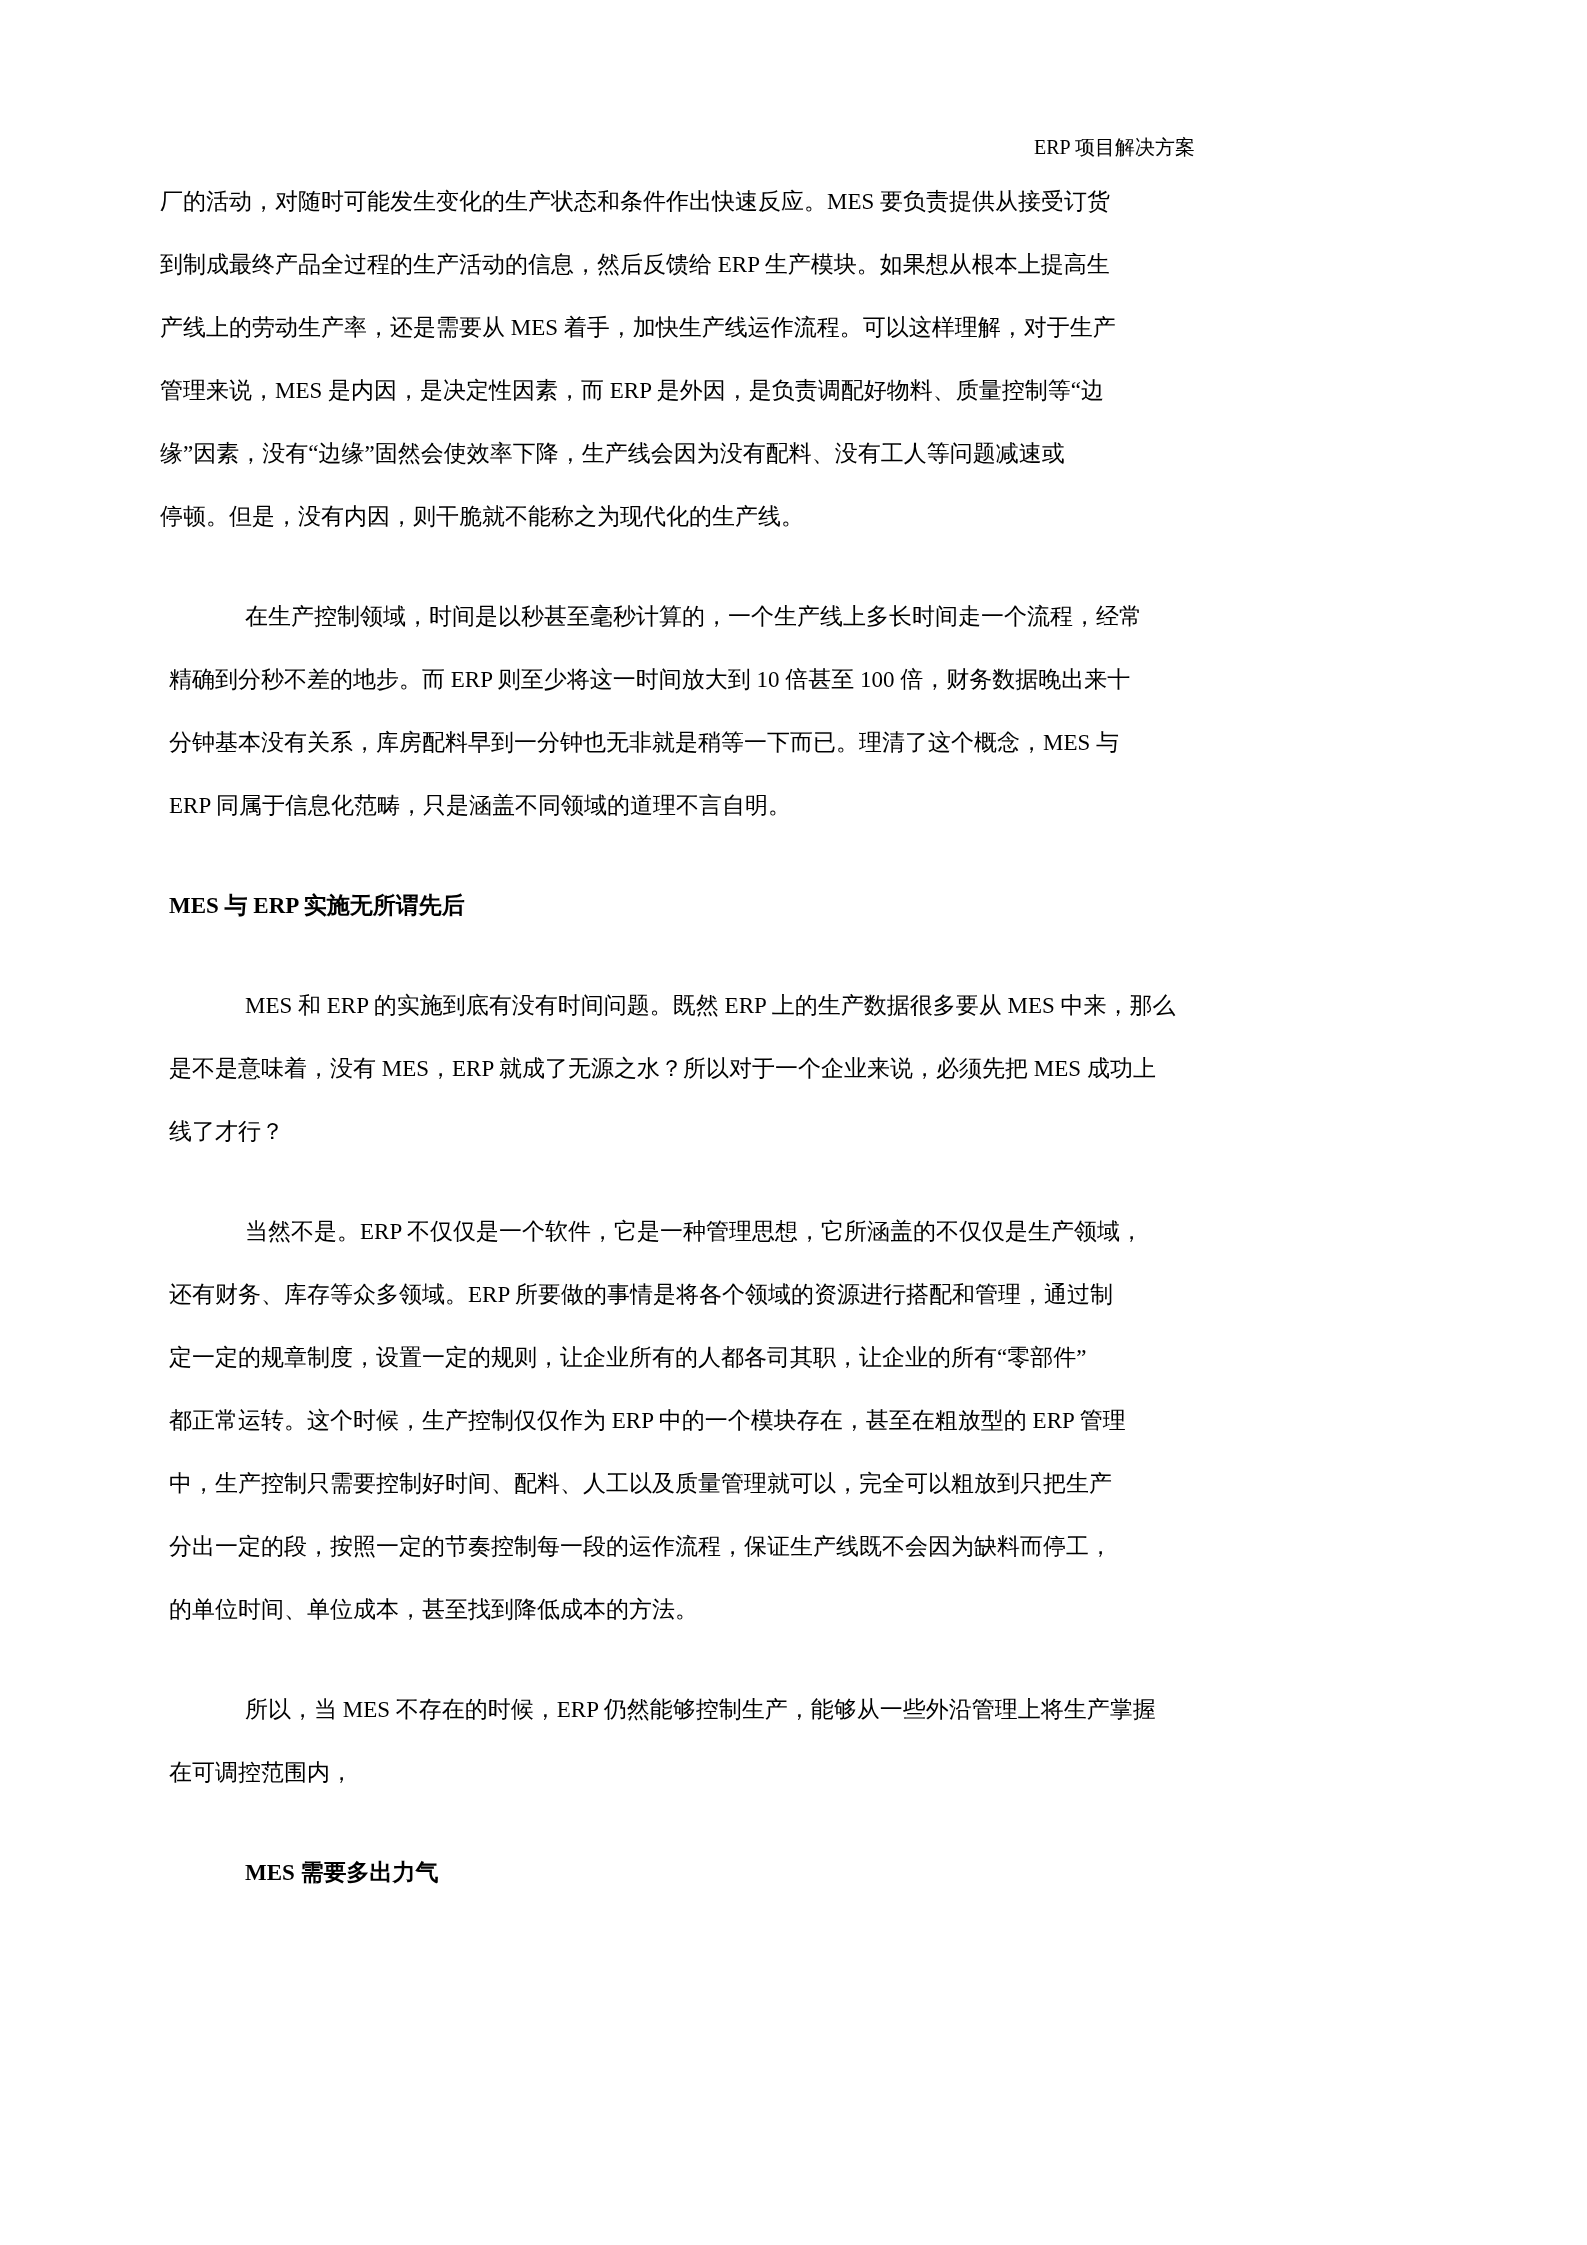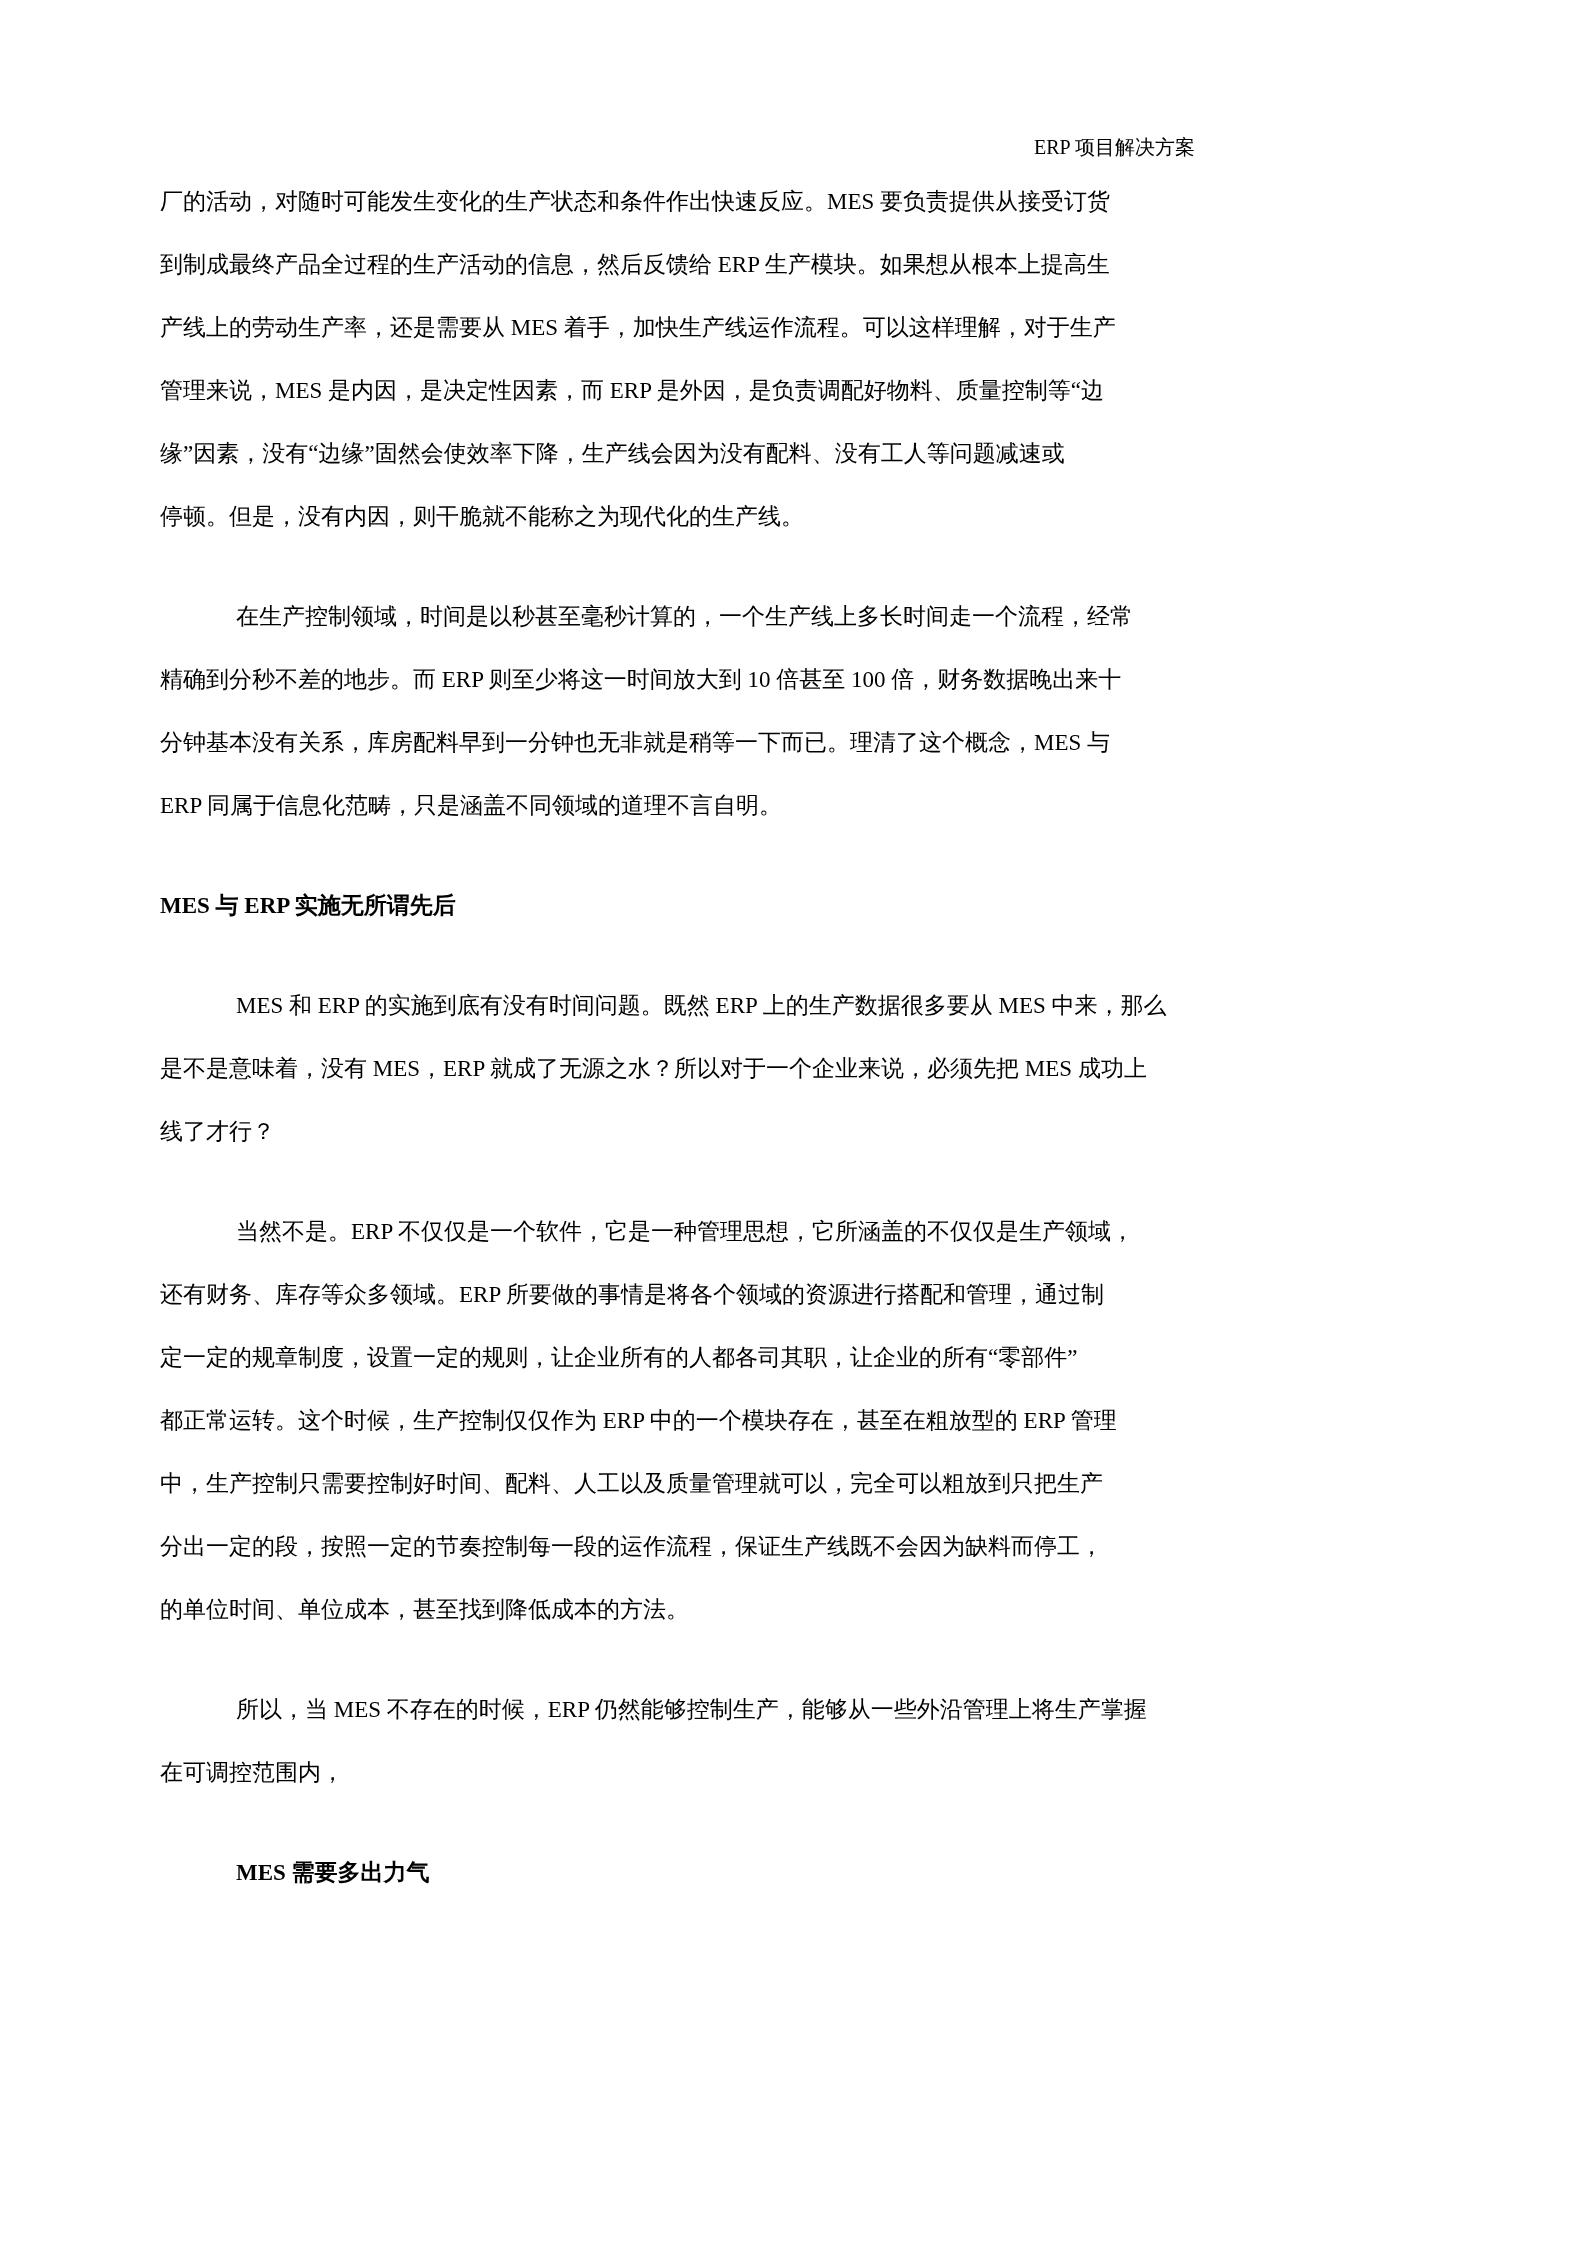--- a/index.html
+++ b/index.html
@@ -21,21 +21,21 @@
     font-size: 20px;
     line-height: 28px;
     white-space: nowrap;
   }
   .content {
     position: absolute;
     top: 170px;
     left: 160px;
     width: 960px;
   }
-  .block + .block { margin-top: 37px; }
+  .block + .block { margin-top: 37px; margin-left: 9px; }
   .line {
     font-size: 23px;
     line-height: 63px;
     white-space: nowrap;
   }
   .indent { padding-left: 76px; }
   .heading {
     font-size: 23px;
     font-weight: bold;
     line-height: 63px;

